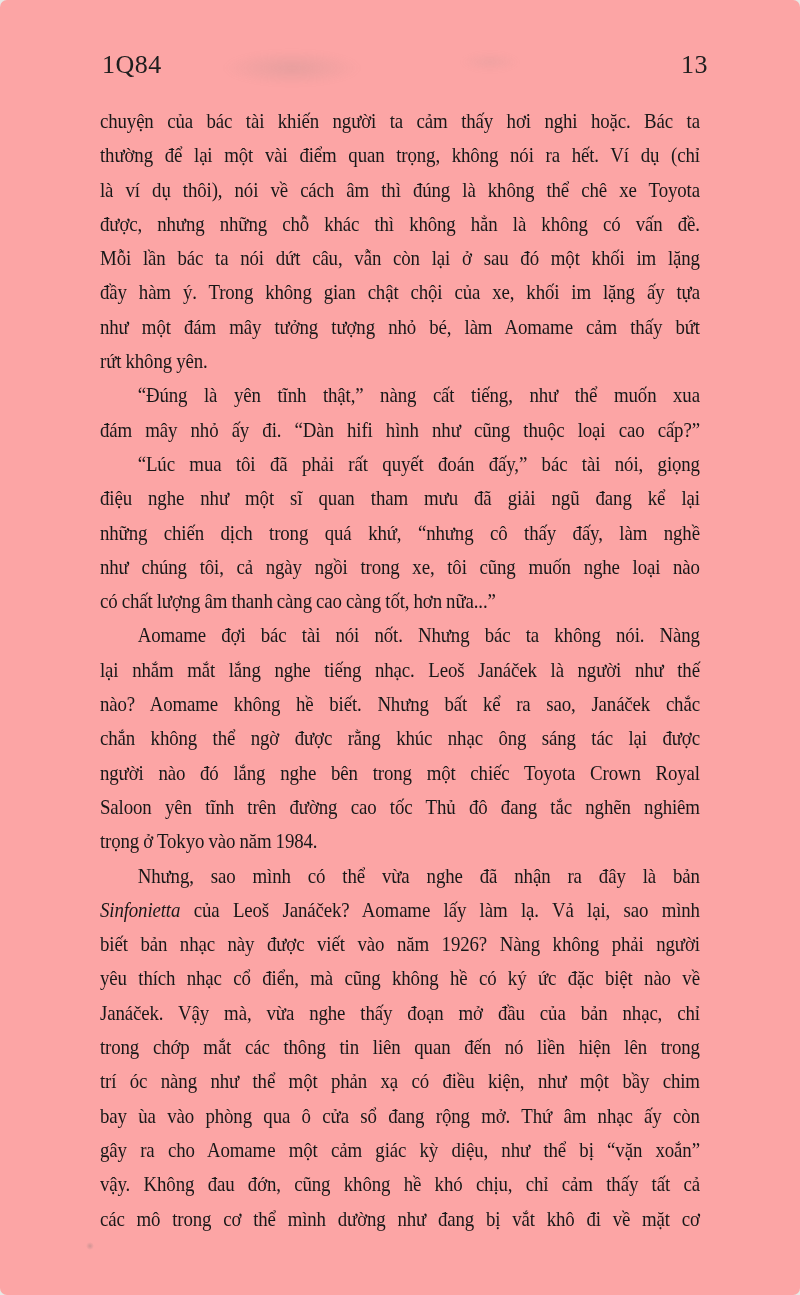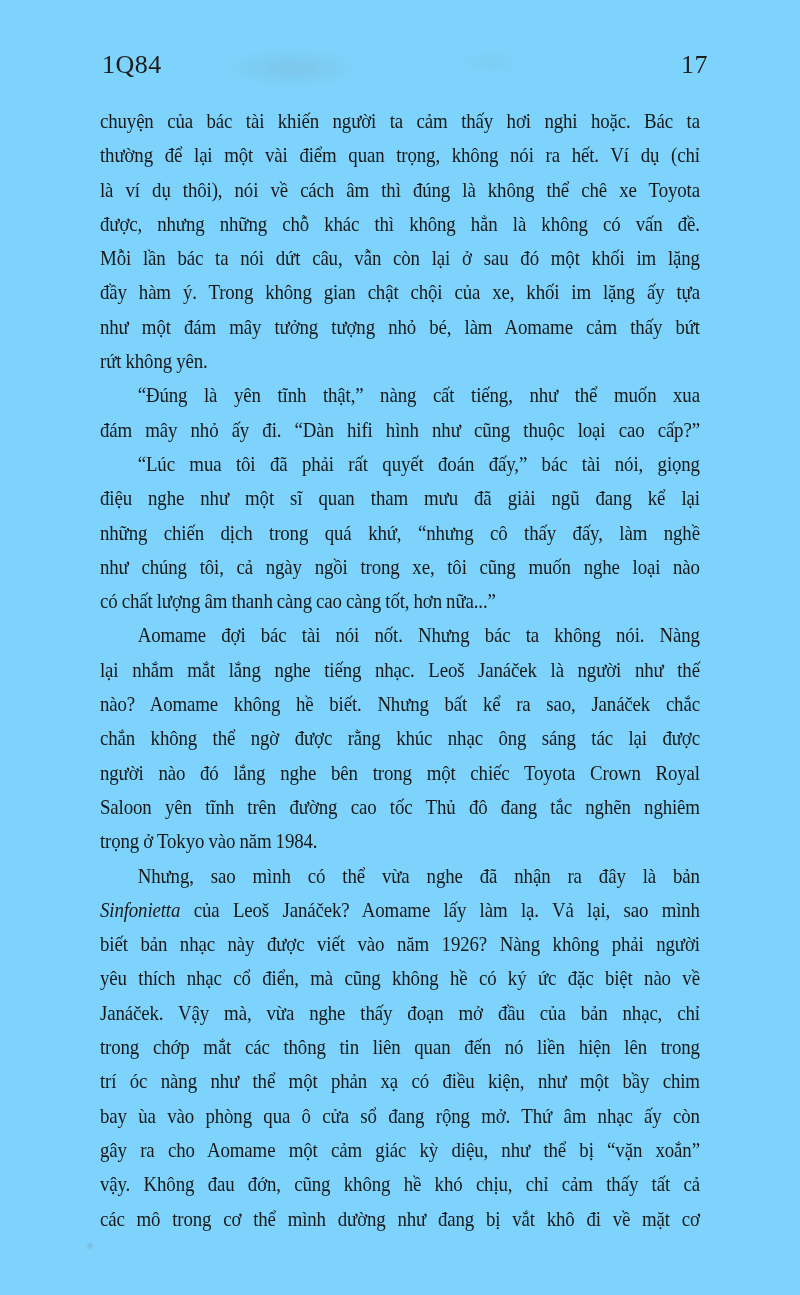--- a/index.html
+++ b/index.html
@@ -5,24 +5,25 @@
   html, body {
     margin: 0;
     padding: 0;
     background: #e8e8e6;
   }
   .page {
     position: relative;
     width: 800px;
     height: 1295px;
     margin: 0;
-    background: #7dd3fc;
+    background: #fca5a5;
     overflow: hidden;
     font-family: "Liberation Serif", "DejaVu Serif", serif;
     color: #1c1c1c;
+    border-radius: 7px;
   }
   .running-head {
     position: absolute;
     left: 102px;
     right: 92px;
     top: 50px;
     display: flex;
     justify-content: space-between;
     align-items: baseline;
     font-size: 26px;
@@ -89,21 +90,21 @@
 <body>
 
 <div class="page">
 
   <div class="artifact a1"></div>
   <div class="artifact a2"></div>
   <div class="artifact a3"></div>
 
   <header class="running-head">
     <span>1Q84</span>
-    <span>17</span>
+    <span>13</span>
   </header>
 
   <main class="text-block">
       <div class="line">chuyện của bác tài khiến người ta cảm thấy hơi nghi hoặc. Bác ta</div>
       <div class="line">thường để lại một vài điểm quan trọng, không nói ra hết. Ví dụ (chỉ</div>
       <div class="line">là ví dụ thôi), nói về cách âm thì đúng là không thể chê xe Toyota</div>
       <div class="line">được, nhưng những chỗ khác thì không hẳn là không có vấn đề.</div>
       <div class="line">Mỗi lần bác ta nói dứt câu, vẫn còn lại ở sau đó một khối im lặng</div>
       <div class="line">đầy hàm ý. Trong không gian chật chội của xe, khối im lặng ấy tựa</div>
       <div class="line">như một đám mây tưởng tượng nhỏ bé, làm Aomame cảm thấy bứt</div>

